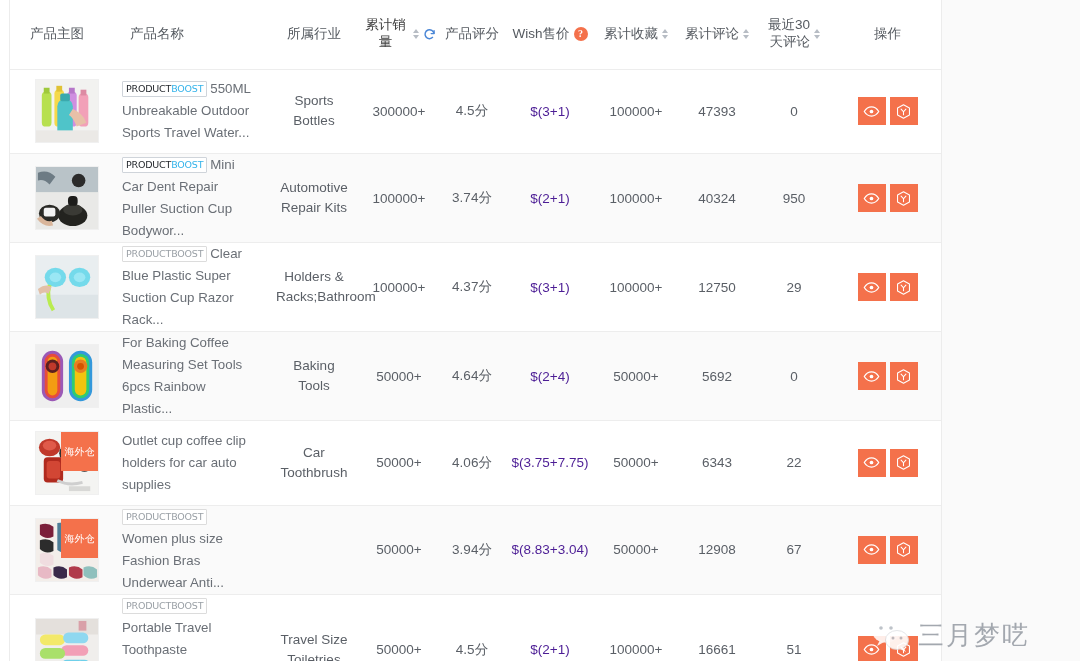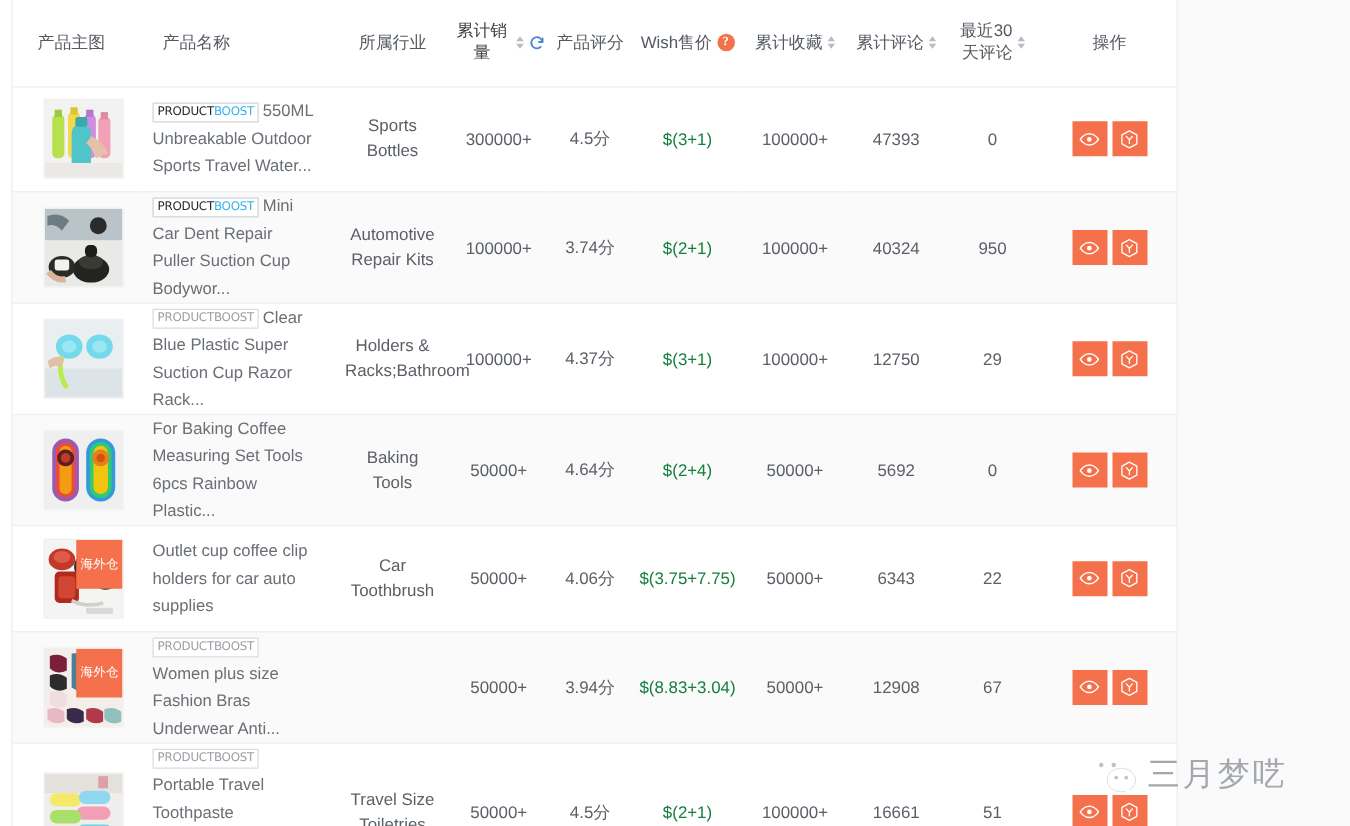--- a/index.html
+++ b/index.html
@@ -116,35 +116,35 @@
     font-family: "DejaVu Sans", sans-serif;
     margin-right: 3px;
     background: #ffffff;
   }
   .pb-badge .p1 { color: #1f2328; }
   .pb-badge .p2 { color: #34b3ea; }
   .pb-badge.muted { border-color: #dcdcdc; }
   .pb-badge.muted .p1, .pb-badge.muted .p2 { color: #9aa0a6; }
 
   .industry { line-height: 20px; padding: 0 6px; }
-  .price { color: #15803d; }
+  .price { color: #4c1d95; }
 
   
   .actions { display: flex; gap: 4px; justify-content: center; align-items: center; }
   .act-btn {
     width: 28px; height: 28px;
     background: #f4714b;
     display: flex; align-items: center; justify-content: center;
     cursor: pointer;
   }
   .act-btn svg { display: block; }
 
   
   .watermark {
-    position: absolute; right: 14px; bottom: 24px;
+    position: absolute; right: 14px; bottom: 8px;
     display: flex; align-items: center; gap: 6px;
     pointer-events: none;
   }
   .wm-logo { position: relative; width: 42px; height: 36px; opacity: .92; }
   .wm-text {
     font-size: 26px; color: #9fa4ab;
     font-family: "DejaVu Sans", sans-serif;
     letter-spacing: 2px;
     opacity: .95;
   }

